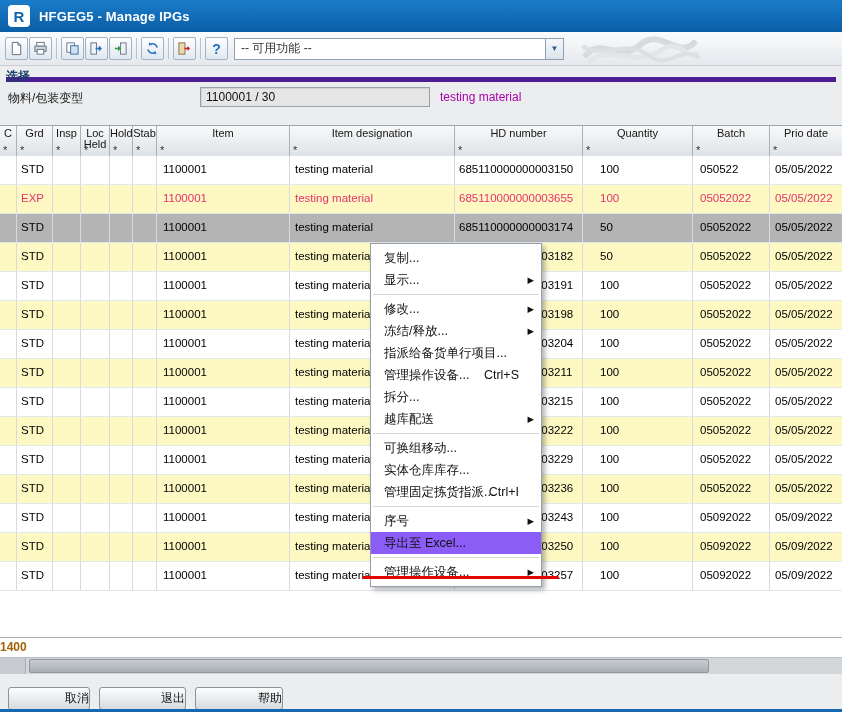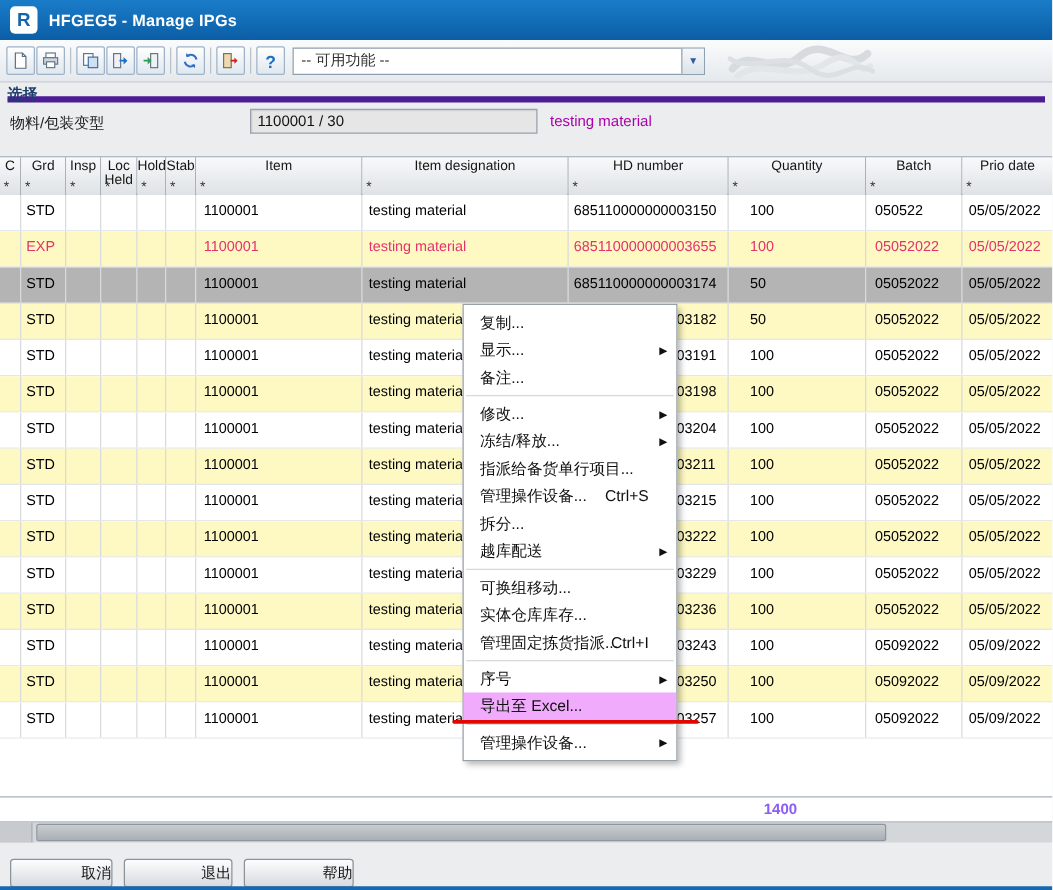--- a/index.html
+++ b/index.html
@@ -39,36 +39,36 @@
   .trow.alt{background:#fef9c3}
   .trow.expired{color:#e3326c}
   .trow.selected{background:#b4b4b4}
   .cell{height:100%;font-size:11.5px;line-height:27px;padding-left:5px;overflow:hidden;white-space:nowrap;border-right:1px solid #d8dbde;color:inherit}
   .c0{width:17px}.c1{width:36px;padding-left:4px}.c2{width:28px}.c3{width:29px}.c4{width:23px}.c5{width:24px}
   .c6{width:133px;padding-left:6px}.c7{width:165px}.c8{width:128px;padding-left:4px}.c9{width:110px;padding-left:17px}
   .c10{width:77px;padding-left:7px}.c11{width:72px;border-right:none}
   .hcell.c1,.hcell.c6,.hcell.c8,.hcell.c9,.hcell.c10{padding-left:0}
   .tblank{height:46px;background:#fff}
   .ttotal{height:20px;background:#fff;border-top:1px solid #a8b0b8;font-size:12px;line-height:19px}
-  .total-val{display:inline-block;margin-left:611px;font-weight:bold;color:#8b5cf6}
+  .total-val{display:inline-block;font-weight:bold;color:#a16207}
   .hscroll{position:relative;height:17px;background:#d3d7da;border-top:1px solid #b8bec4}
   .hcap{position:absolute;left:0;top:0;width:26px;height:100%;background:#c7cbcf;border-right:1px solid #aab0b6}
   .hthumb{position:absolute;left:29px;top:1px;width:680px;height:14px;background:linear-gradient(#c9cdd2,#a9afb5);border:1px solid #8f969c;border-radius:2px}
 
   
   .fbtn{position:absolute;top:687px;height:23px;border:1px solid #8a929a;border-radius:3px;background:linear-gradient(#fcfdfe,#d7dbdf);font-size:12px;color:#111;text-align:right;line-height:21px;cursor:pointer}
   .fbtn.b0{left:8px;width:82px}
   .fbtn.b1{left:99px;width:87px}
   .fbtn.b2{left:195px;width:88px}
   .bottom-edge{position:absolute;left:0;right:0;bottom:0;height:3px;background:#1668b0}
 
   
   .menu{position:absolute;left:370px;top:243px;width:172px;background:#fff;border:1px solid #97a0a8;box-shadow:3px 3px 5px rgba(0,0,0,.3);padding:3px 0;z-index:10}
   .mi{position:relative;height:22px;line-height:22px;padding:0 26px 0 13px;font-size:12.5px;color:#101010;white-space:nowrap;cursor:pointer}
-  .mi.hl{background:#f0abfc}
+  .mi.hl{background:#8b5cf6}
   .mi-short{position:absolute;right:22px;top:0}
   .mi-arrow{position:absolute;right:7px;top:0;font-size:8.5px}
   .msep{height:1px;background:#d8d8d8;margin:3px 2px}
   .red-underline{position:absolute;left:362px;top:576px;width:197px;height:3px;background:#e10600;border-radius:2px;z-index:11}
 </style>
 </head>
 <body>
 
 <div class="screen">
 
@@ -420,21 +420,20 @@
     </div>
     <div class="hscroll">
       <div class="hcap"></div>
       <div class="hthumb"></div>
     </div>
   </div>
 
   <div class="menu">
       <div class="mi"><span class="mi-label">复制...</span></div>
       <div class="mi"><span class="mi-label">显示...</span><span class="mi-arrow">▶</span></div>
-      <div class="mi"><span class="mi-label">备注...</span></div>
       <div class="msep"></div>
       <div class="mi"><span class="mi-label">修改...</span><span class="mi-arrow">▶</span></div>
       <div class="mi"><span class="mi-label">冻结/释放...</span><span class="mi-arrow">▶</span></div>
       <div class="mi"><span class="mi-label">指派给备货单行项目...</span></div>
       <div class="mi"><span class="mi-label">管理操作设备...</span><span class="mi-short">Ctrl+S</span></div>
       <div class="mi"><span class="mi-label">拆分...</span></div>
       <div class="mi"><span class="mi-label">越库配送</span><span class="mi-arrow">▶</span></div>
       <div class="msep"></div>
       <div class="mi"><span class="mi-label">可换组移动...</span></div>
       <div class="mi"><span class="mi-label">实体仓库库存...</span></div>

